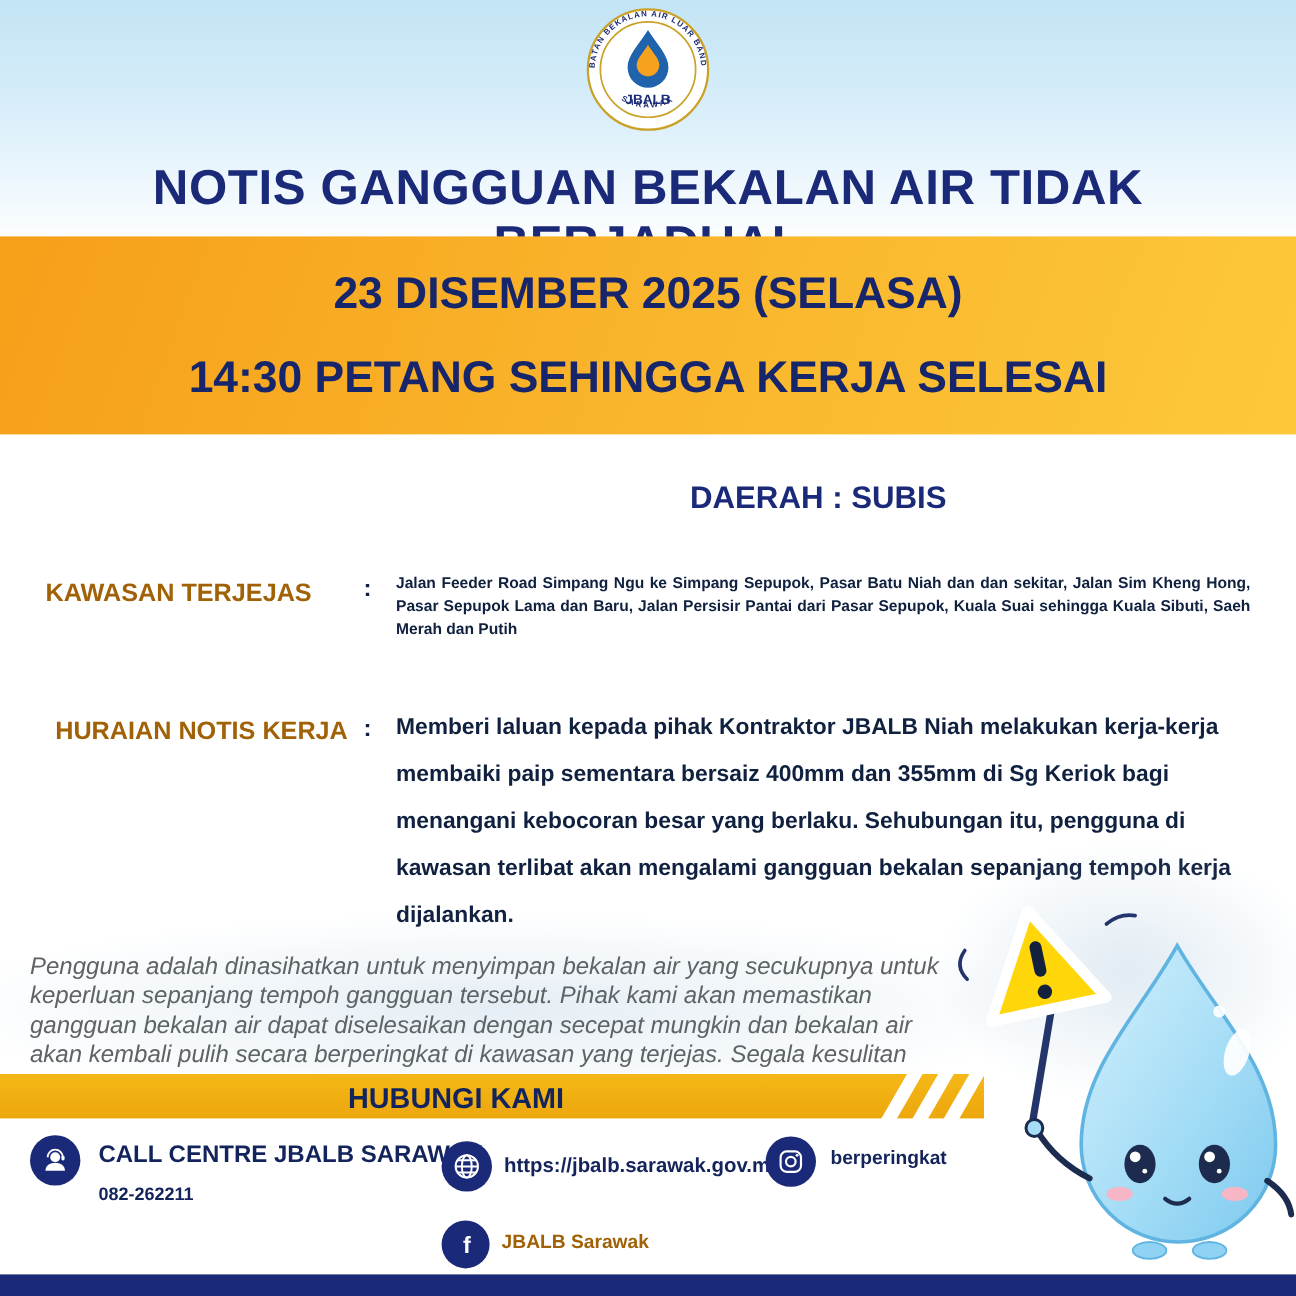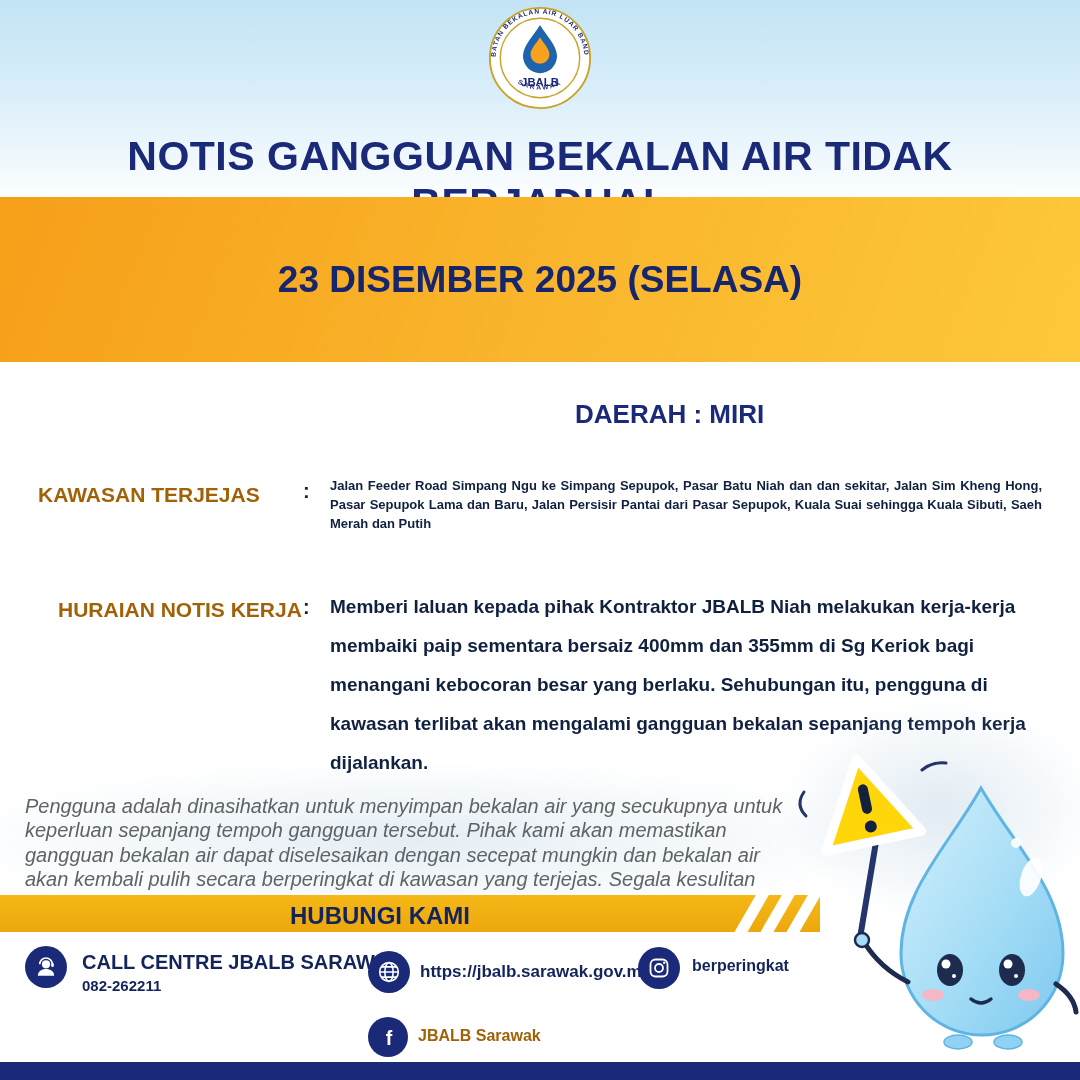--- a/index.html
+++ b/index.html
@@ -19,21 +19,21 @@
                    background:linear-gradient(110deg,#f69f19 0%, #f9b32a 45%, #fdc83a 100%);
                    display:flex; flex-direction:column; justify-content:center; align-items:center; gap:28px; }
   .schedule-band .sline { font-size:37px; font-weight:bold; color:#17256b; }
 
   .region-label { position:absolute; font-size:26px; font-weight:bold; color:#1b2a78; }
   .bahagian { left:170px; top:403px; }
   .daerah   { left:575px; top:399px; }
 
   .section-label { position:absolute; font-size:21px; font-weight:bold; color:#a16207; }
   .kawasan-label { left:38px;  top:483px; }
-  .huraian-label { left:46px;  top:598px;margin-left:12px; }
+  .huraian-label { left:46px;  top:598px; }
   .section-colon { position:absolute; font-size:20px; font-weight:bold; color:#10203f; }
   .kawasan-colon { left:303px; top:480px; }
   .huraian-colon { left:303px; top:596px; }
 
   .kawasan-text { position:absolute; left:330px; top:476px; width:712px;
                   font-size:13px; font-weight:bold; color:#10203f;
                   text-align:justify; line-height:1.47; }
   .huraian-text { position:absolute; left:330px; top:588px; width:700px;
                   font-size:19px; font-weight:bold; color:#10203f; line-height:2.05; }
 
@@ -55,21 +55,21 @@
 
   .cicon { position:absolute; width:42px; height:42px; border-radius:50%; background:#1b2a78;
            display:flex; align-items:center; justify-content:center; }
   .ci-call { left:25px;  top:946px; }
   .ci-web  { left:368px; top:951px; }
   .ci-ig   { left:638px; top:947px; }
   .ci-fb   { left:368px; top:1017px; width:40px; height:40px; }
 
   .call-text { position:absolute; left:82px; top:951px; color:#13235b; font-weight:bold; }
   .call-text .l1 { font-size:20px; }
-  .call-text .l2 { font-size:15px; margin-top:3px; }
+  .call-text .l2 { font-size:15px; margin-top:13px; }
   .website-text   { position:absolute; left:420px; top:962px; font-size:17px; font-weight:bold; color:#13235b; }
   .instagram-text { position:absolute; left:692px; top:957px; font-size:16px; font-weight:bold; color:#13235b; }
   .facebook-text  { position:absolute; left:418px; top:1027px; font-size:16px; font-weight:bold; color:#a16207;text-align:right; }
 
   .bottom-bar { position:absolute; left:0; bottom:0; width:1080px; height:18px; background:#1b2a78; }
 
   .mascot { position:absolute; left:788px; top:742px; width:292px; height:332px; }
 </style>
 </head>
 <body>
@@ -95,23 +95,24 @@
       <path d="M55 20 C47 33 37 42 37 53 A18 18 0 0 0 73 53 C73 42 63 33 55 20 Z" fill="#1f63ad"></path>
       <path d="M55 33 C51 40 45 45 45 51 A10 10 0 0 0 65 51 C65 45 59 40 55 33 Z" fill="#f6a21e"></path>
       <text x="55" y="85" font-size="12" font-weight="bold" fill="#1b2a78" text-anchor="middle">JBALB</text>
     </svg>
   </div>
 
   <h1 class="title">NOTIS GANGGUAN BEKALAN AIR TIDAK BERJADUAL</h1>
 
   <div class="schedule-band">
     <div class="sline">23 DISEMBER 2025 (SELASA)</div>
-  </div>
-
-  <span class="region-label daerah">DAERAH : MIRI</span>
+    <div class="sline">14:30 PETANG SEHINGGA KERJA SELESAI</div>
+  </div>
+
+  <span class="region-label daerah">DAERAH : SUBIS</span>
 
   <span class="section-label kawasan-label">KAWASAN TERJEJAS</span>
   <span class="section-colon kawasan-colon">:</span>
   <div class="kawasan-text">Jalan Feeder Road Simpang Ngu ke Simpang Sepupok, Pasar Batu Niah dan dan sekitar, Jalan Sim Kheng Hong, Pasar Sepupok Lama dan Baru, Jalan Persisir Pantai dari Pasar Sepupok, Kuala Suai sehingga Kuala Sibuti, Saeh Merah dan Putih</div>
 
   <span class="section-label huraian-label">HURAIAN NOTIS KERJA</span>
   <span class="section-colon huraian-colon">:</span>
   <div class="huraian-text">Memberi laluan kepada pihak Kontraktor JBALB Niah melakukan kerja-kerja membaiki paip sementara bersaiz 400mm dan 355mm di Sg Keriok bagi menangani kebocoran besar yang berlaku. Sehubungan itu, pengguna di kawasan terlibat akan mengalami gangguan bekalan sepanjang tempoh kerja dijalankan.</div>
 
   <div class="splash splash1"></div>

